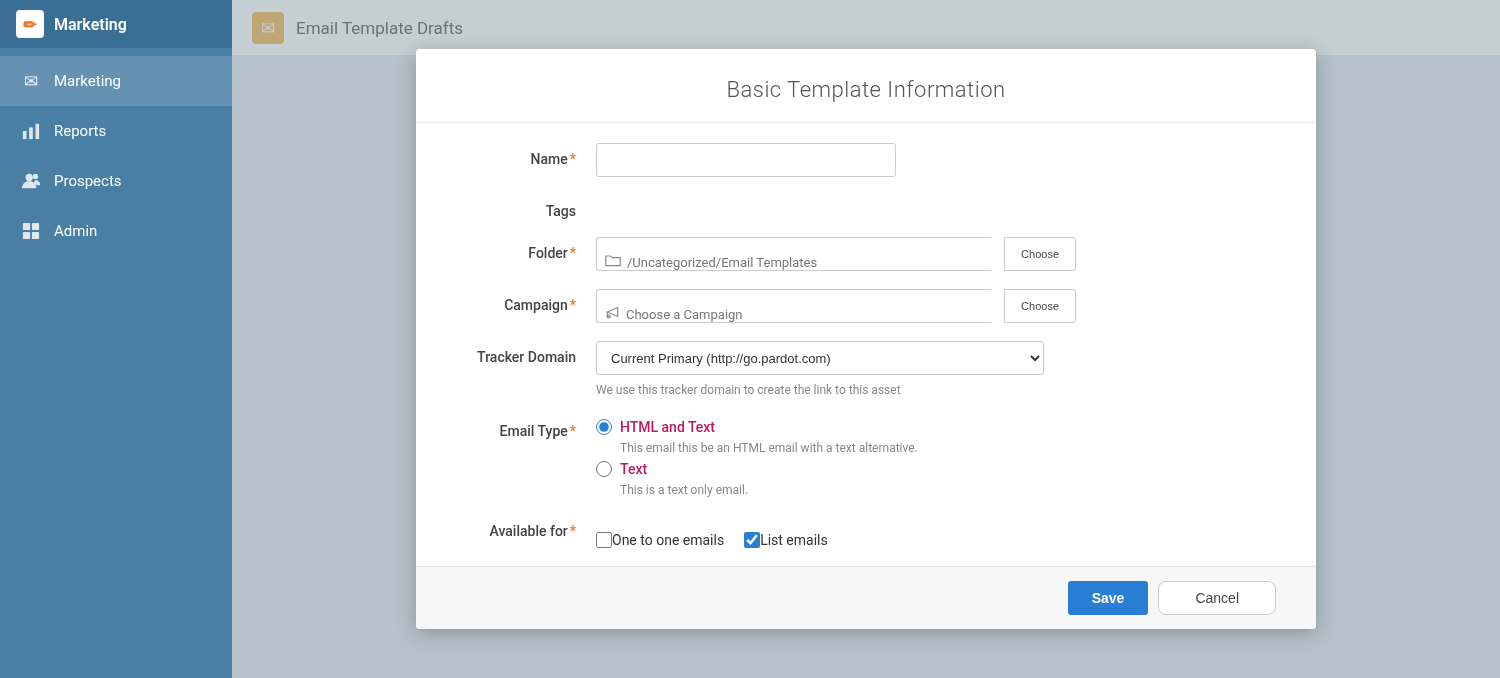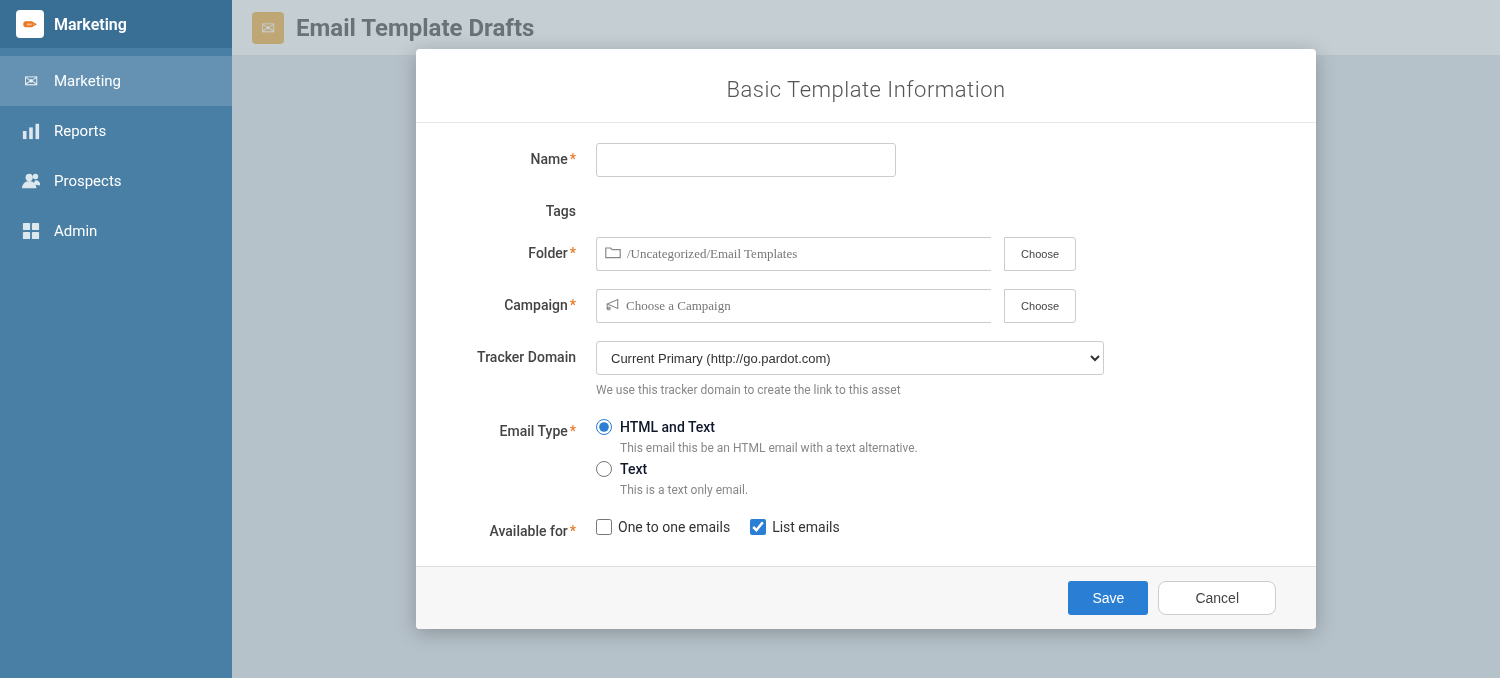--- a/index.html
+++ b/index.html
@@ -97,23 +97,23 @@
       height: 32px;
       background: #f0a830;
       border-radius: 4px;
       display: flex;
       align-items: center;
       justify-content: center;
       color: white;
       font-size: 17px;
     }
     .page-header-title {
-      font-size: 24px;
+      font-size: 17px;
       color: #333;
-      font-weight: 700;
+      font-weight: 400;
     }
 
     
     .modal-overlay {
       position: absolute;
       top: 0;
       left: 0;
       right: 0;
       bottom: 0;
       background: rgba(150,165,175,0.55);
@@ -210,31 +210,30 @@
     }
 
     
     .input-with-button {
       display: flex;
       align-items: center;
       width: 480px;
     }
     .input-with-icon {
       display: flex;
-      align-items: center;
+      align-items: flex-end;
       border: 1px solid #ccc;
       border-radius: 3px 0 0 3px;
       border-right: none;
       flex: 1;
       height: 34px;
       padding: 0 8px;
       background: white;
       font-size: 13px;
       color: #555;
-      font-family: Liberation Serif, serif;
     }
     .input-icon {
       color: #888;
       margin-right: 6px;
       font-size: 14px;
     }
     .input-text {
       color: #777;
       font-size: 13px;
     }
@@ -251,21 +250,21 @@
       margin-left: 13px;
     }
 
     
     .tracker-select {
       border: 1px solid #ccc;
       border-radius: 3px;
       padding: 6px 10px;
       font-size: 13px;
       color: #333;
-      width: 508px;
+      width: 448px;
       height: 34px;
       outline: none;
       background: white;
       cursor: pointer;
       appearance: auto;
     }
 
     .tracker-hint {
       font-size: 12px;
       color: #888;
@@ -285,40 +284,40 @@
       gap: 8px;
     }
     .radio-row input[type="radio"] {
       accent-color: #2a7fd4;
       width: 16px;
       height: 16px;
       cursor: pointer;
     }
     .radio-label {
       font-size: 14px;
-      color: #0f172a;
+      color: #be185d;
       font-weight: 500;
     }
     .radio-hint {
       font-size: 12px;
       color: #888;
       margin-left: 24px;
     }
 
     
     .checkbox-row {
       display: flex;
       align-items: center;
       gap: 20px;
       padding-top: 4px;
     }
     .checkbox-item {
       display: flex;
       align-items: flex-end;
-      gap: 6px;
+      margin-top: 13px;
     }
     .checkbox-item input[type="checkbox"] {
       width: 16px;
       height: 16px;
       cursor: pointer;
     }
     .checkbox-item input[type="checkbox"]:checked {
       accent-color: #2a7fd4;
     }
     .checkbox-label {
@@ -337,21 +336,21 @@
       border-radius: 0 0 4px 4px;
     }
     .btn-save {
       background: #2a7fd4;
       color: white;
       border: none;
       border-radius: 3px;
       padding: 8px 24px;
       font-size: 14px;
       cursor: pointer;
-      font-weight: 400;
+      font-weight: 700;
     }
     .btn-cancel {
       background: white;
       color: #444;
       border: 1px solid #ccc;
       border-radius: 8px;
       padding: 8px 36px;
       font-size: 14px;
       cursor: pointer;
     }

